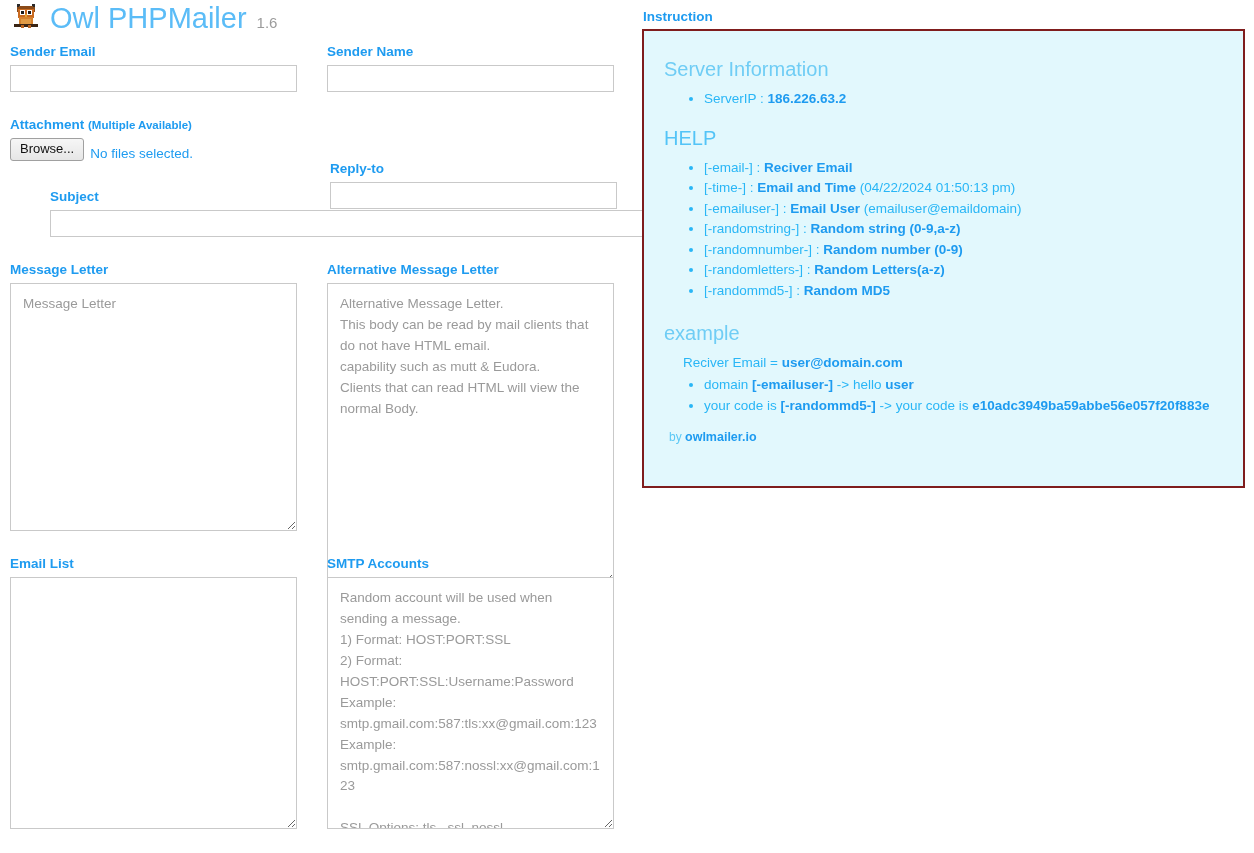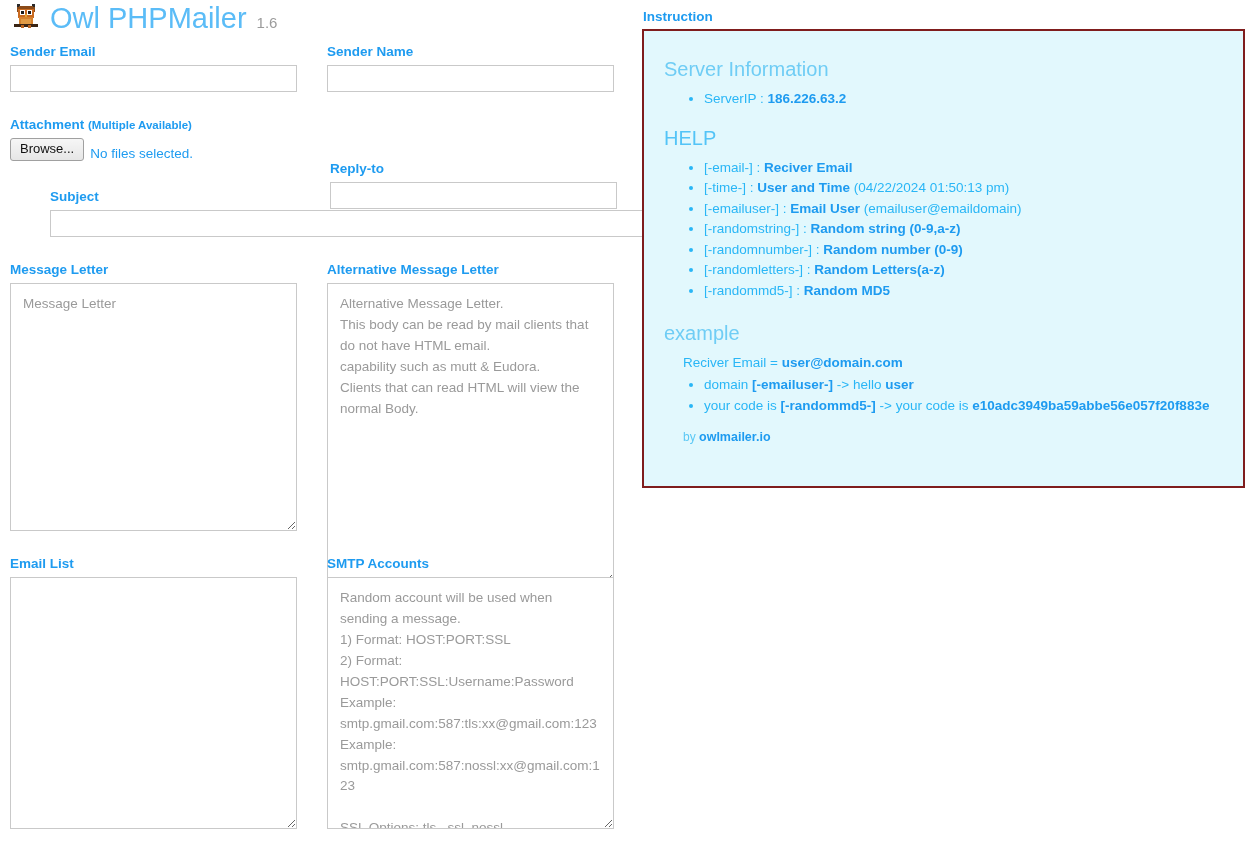--- a/index.html
+++ b/index.html
@@ -164,21 +164,21 @@
 
   .recv-line {
     color: #29b6f6;
     font-size: 13.5px;
     margin: 6px 0 2px 19px;
     line-height: 1.5;
   }
   .byline {
     color: #5bc8f5;
     font-size: 12px;
-    margin: 14px 0 0 19px;
+    margin: 14px 0 0 5px;
   }
   .byline .b { color: #1e9bf0; font-weight: bold; font-size: 12.5px; }
 </style>
 </head>
 <body>
 
 <div class="header">
   <svg class="owl-icon" viewBox="0 0 32 32" shape-rendering="crispEdges">
     <rect x="7" y="2" width="3" height="3" fill="#2b2b2b"></rect>
     <rect x="22" y="2" width="3" height="3" fill="#2b2b2b"></rect>
@@ -273,21 +273,21 @@
 
     <div class="h-help">HELP</div>
     <ul class="instr-list">
       <li>
         <span class="plain">[-email-] :</span>
         <span class="b">Reciver Email</span>
         <span class="plain"></span>
       </li>
       <li>
         <span class="plain">[-time-] :</span>
-        <span class="b">User and Time</span>
+        <span class="b">Email and Time</span>
         <span class="plain">(04/22/2024 01:50:13 pm)</span>
       </li>
       <li>
         <span class="plain">[-emailuser-] :</span>
         <span class="b">Email User</span>
         <span class="plain">(emailuser@emaildomain)</span>
       </li>
       <li>
         <span class="plain">[-randomstring-] :</span>
         <span class="b">Random string (0-9,a-z)</span>

